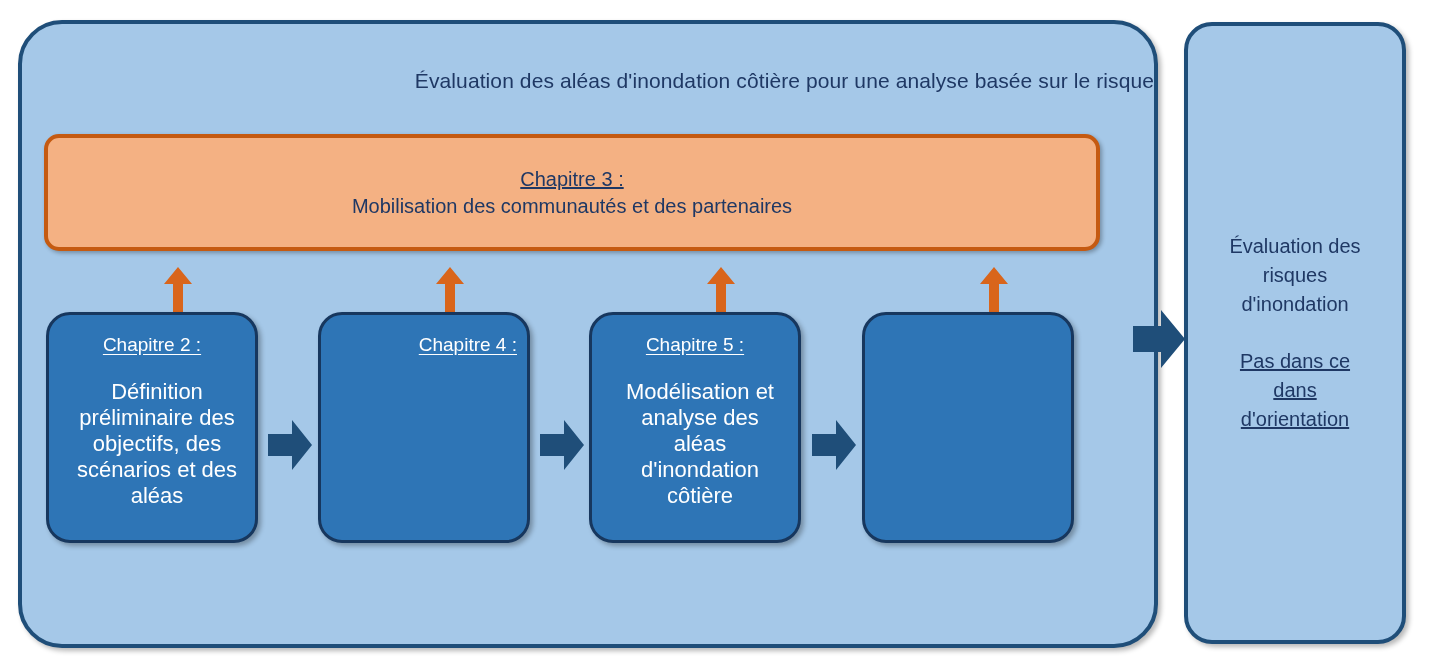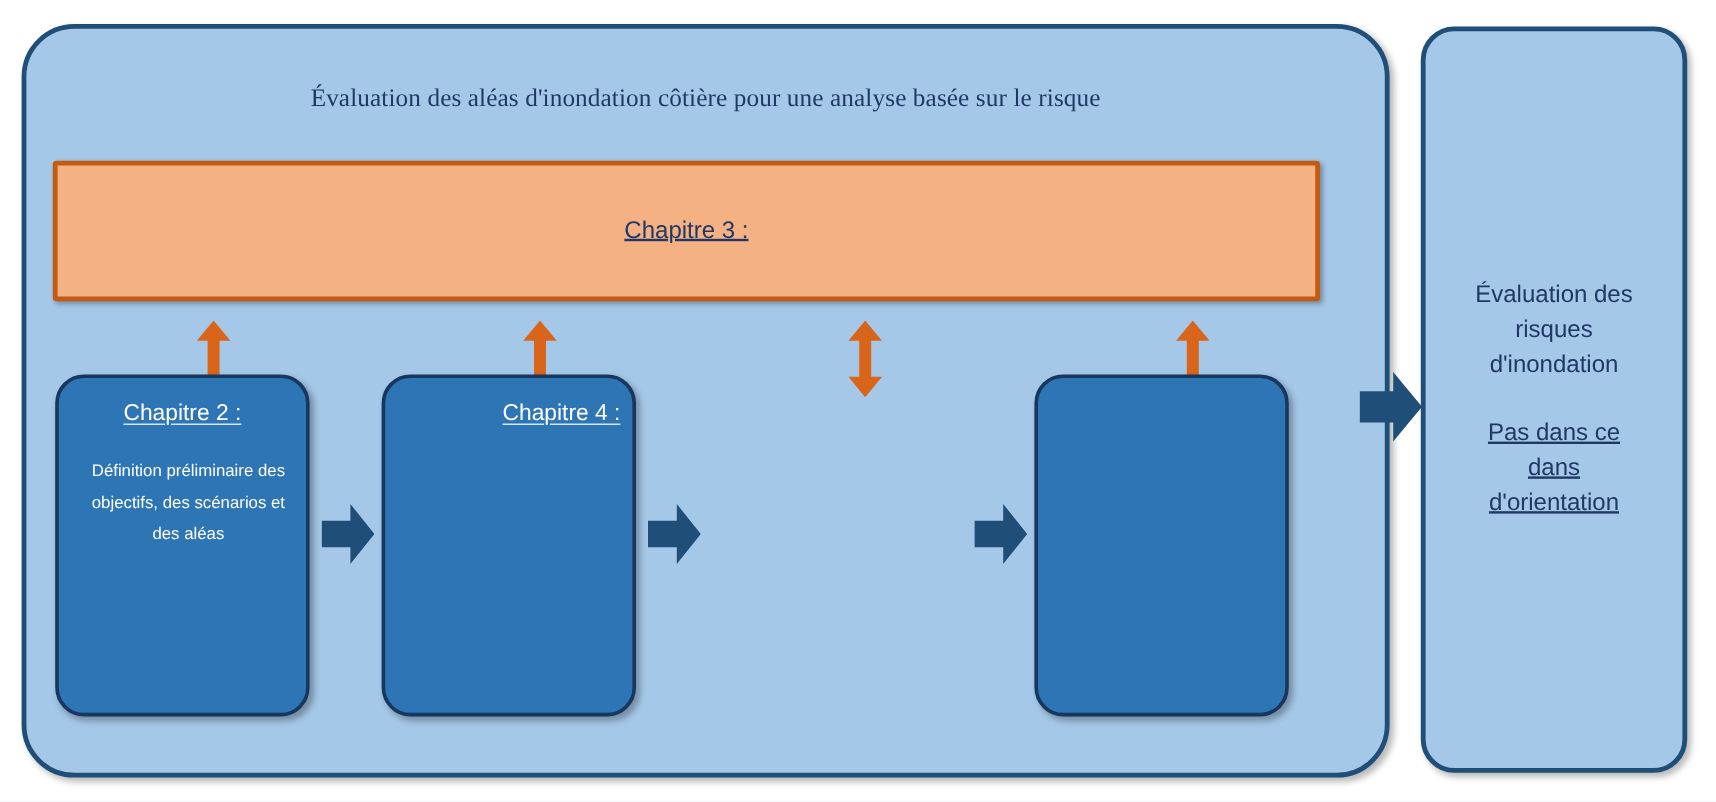--- a/index.html
+++ b/index.html
@@ -34,38 +34,37 @@
     border-radius: 44px;
     box-sizing: border-box;
     box-shadow: 3px 3px 5px rgba(0,0,0,0.28);
   }
 
   .main-title {
     position: absolute;
     left: 0;
     top: 45px;
     width: 100%;
-    text-align: center;
+    text-align: right;
     font-size: 21px;
     color: #1F3864;
     letter-spacing: 0.1px;
     white-space: nowrap;
-    font-family: Liberation Serif, serif;
   }
 
   
   .orange-box {
     position: absolute;
     left: 22px;
     top: 110px;
     width: 1056px;
     height: 117px;
     background: #F4B183;
     border: 4px solid #C55A11;
-    border-radius: 3px;
+    border-radius: 15px;
     box-sizing: border-box;
     box-shadow: 2px 2px 4px rgba(0,0,0,0.30);
     display: flex;
     flex-direction: column;
     align-items: center;
     justify-content: center;
   }
   .orange-box .line {
     font-size: 20px;
     color: #1F3864;
@@ -81,40 +80,40 @@
     width: 34px;
     height: 64px;
     top: 243px;
   }
 
   
   .blue-box {
     position: absolute;
     top: 288px;
     width: 212px;
-    height: 285px;
+    height: 231px;
     background: #2E75B6;
     border: 3px solid #17375E;
     border-radius: 24px;
     box-sizing: border-box;
     box-shadow: 3px 3px 5px rgba(0,0,0,0.30);
     color: #FFFFFF;
     padding: 18px 10px 10px 10px;
     text-align: center;
   }
   .blue-box .chap {
     font-size: 19px;
     line-height: 24px;
     text-decoration: underline;
     text-underline-offset: 3px;
     margin-bottom: 22px;
     white-space: nowrap;
   }
   .blue-box .body {
-    font-size: 14px;
+    font-size: 22px;
     line-height: 26px;
     margin-left: 10px;
   }
 
   .bb1 { left: 24px; }
   .bb2 { left: 296px; text-align: right; }
   .bb3 { left: 567px; }
   .bb4 { left: 840px; }
 
   
@@ -167,20 +166,21 @@
 <body>
 
 <div id="canvas">
 
   <div class="outer-container">
 
     <div class="main-title">Évaluation des aléas d'inondation côtière pour une analyse basée sur le risque</div>
 
     <div class="orange-box">
       <div class="line u">Chapitre 3 :</div>
+      <div class="line">Mobilisation des communautés et des partenaires</div>
     </div>
 
     <svg class="dbl-arrow" style="left:139px;" viewBox="0 0 34 64">
       <path d="M17 0 L31 17 L22 17 L22 47 L31 47 L17 64 L3 47 L12 47 L12 17 L3 17 Z" fill="#D9651B"></path>
     </svg>
     <svg class="dbl-arrow" style="left:411px;" viewBox="0 0 34 64">
       <path d="M17 0 L31 17 L22 17 L22 47 L31 47 L17 64 L3 47 L12 47 L12 17 L3 17 Z" fill="#D9651B"></path>
     </svg>
     <svg class="dbl-arrow" style="left:682px;" viewBox="0 0 34 64">
       <path d="M17 0 L31 17 L22 17 L22 47 L31 47 L17 64 L3 47 L12 47 L12 17 L3 17 Z" fill="#D9651B"></path>
@@ -191,20 +191,24 @@
 
     <div class="blue-box bb1">
       <div class="chap">Chapitre 2 :</div>
       <div class="body">Définition préliminaire des objectifs, des scénarios et des aléas</div>
     </div>
 
     <div class="blue-box bb2">
       <div class="chap">Chapitre 4 :</div>
     </div>
 
+    <div class="blue-box bb3">
+      <div class="chap">Chapitre 5 :</div>
+      <div class="body">Modélisation et analyse des aléas d'inondation côtière</div>
+    </div>
 
     <div class="blue-box bb4">
     </div>
 
     <svg class="step-arrow sa1" viewBox="0 0 44 54">
       <path d="M0 16 L24 16 L24 2 L44 27 L24 52 L24 38 L0 38 Z" fill="#1F4E79"></path>
     </svg>
     <svg class="step-arrow sa2" viewBox="0 0 44 54">
       <path d="M0 16 L24 16 L24 2 L44 27 L24 52 L24 38 L0 38 Z" fill="#1F4E79"></path>
     </svg>

